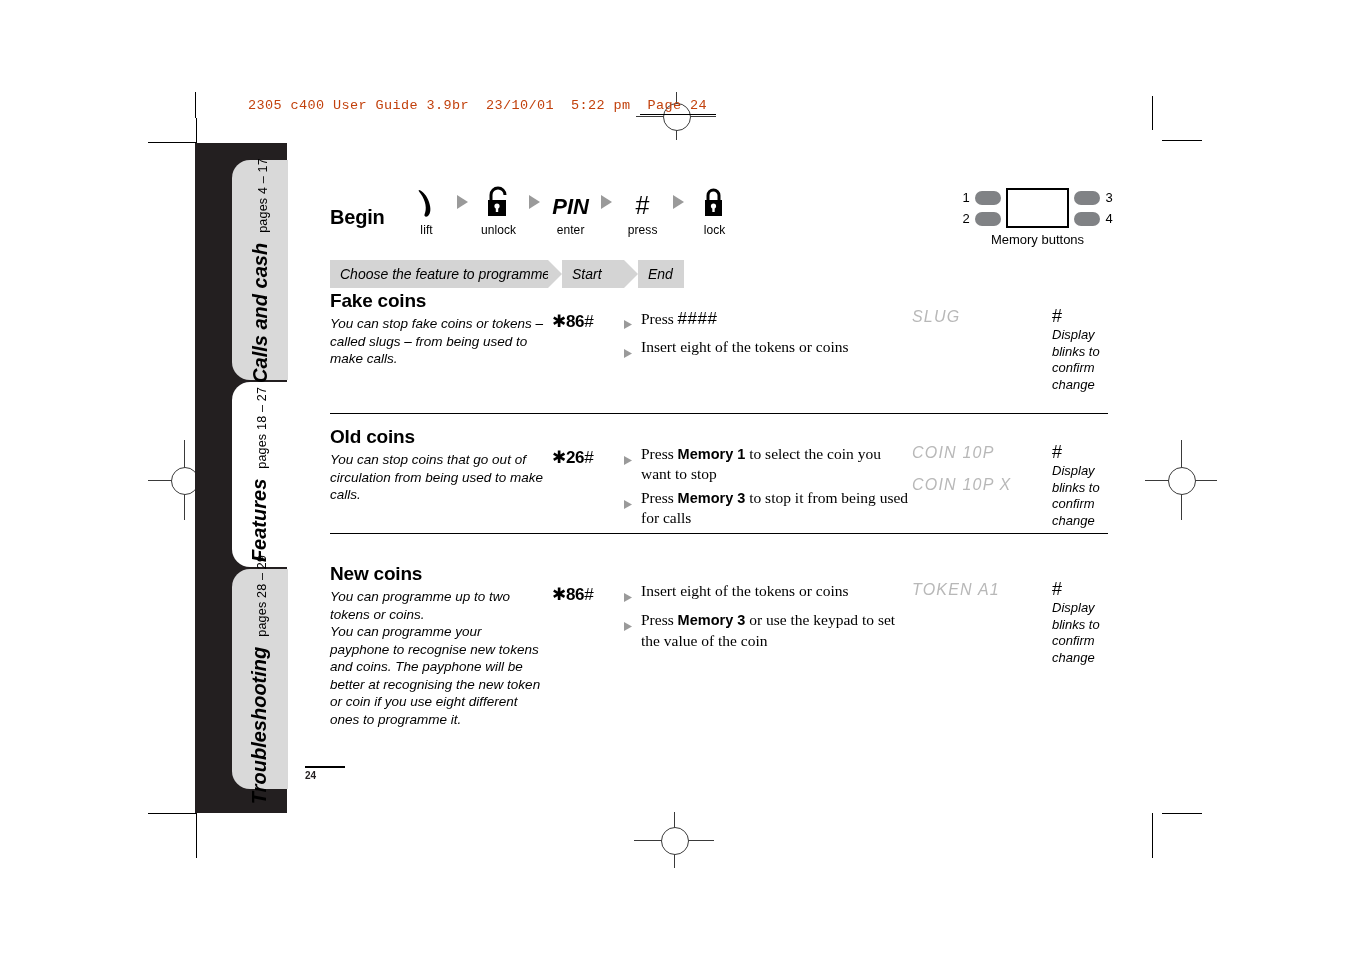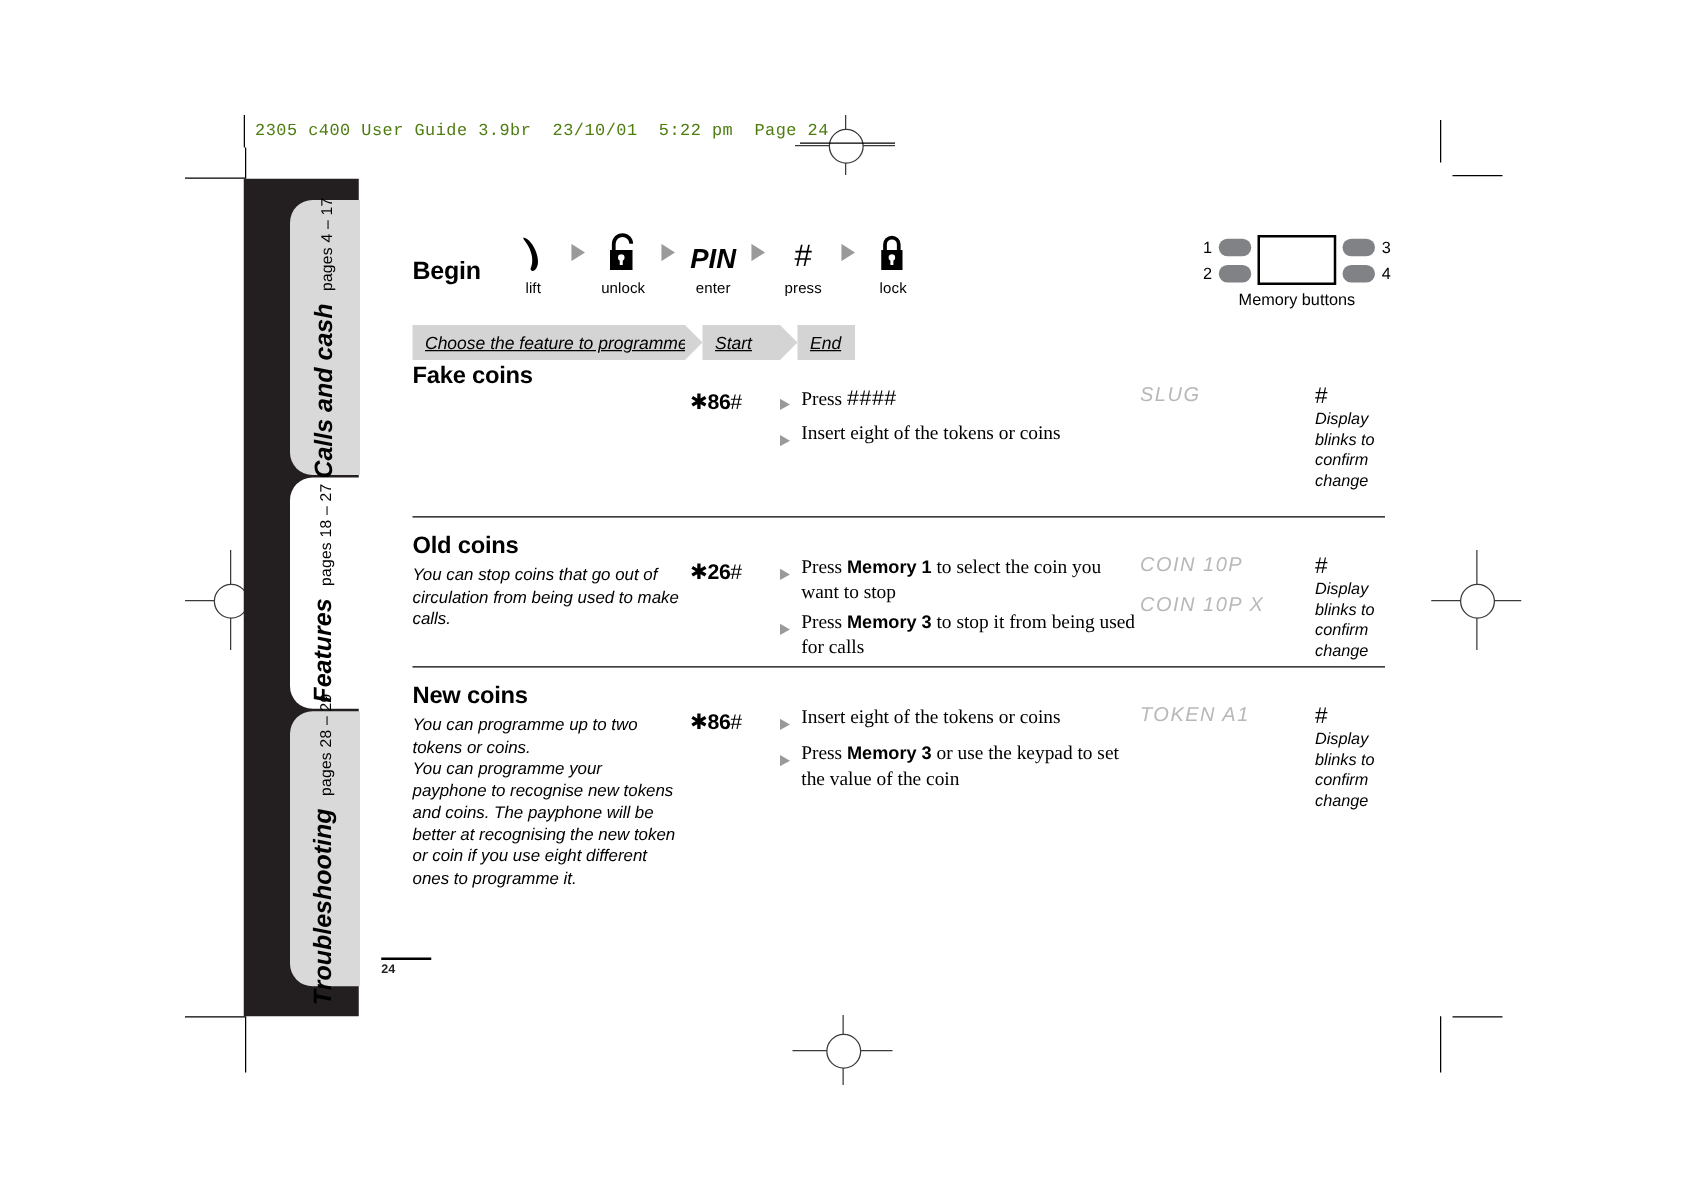--- a/index.html
+++ b/index.html
@@ -42,24 +42,25 @@
     left: 195px; top: 92px;
     width: 560px; height: 26px;
     border-left: 1px solid #000;
     box-sizing: border-box;
     display: flex;
     align-items: center;
   }
   .sluglineText {
     font-family: "Liberation Mono", "DejaVu Sans Mono", monospace;
     font-size: 13.5px;
-    color: #4d7c0f;
+    color: #c2410c;
     white-space: pre;
     padding-left: 8px;
     letter-spacing: 0.4px;
+    margin-left: 44px;
   }
   .slugRule {
     position: absolute;
     left: 640px; top: 114px;
     width: 76px; height: 1px;
     background: #000;
   }
 
   
   .blackband {
@@ -218,21 +219,20 @@
     display: flex;
     align-items: stretch;
   }
   .chev {
     background: #d4d4d4;
     position: relative;
     margin-right: 4px;
     display: flex;
     align-items: center;
     box-sizing: border-box;
-    text-decoration: underline;
   }
   .chev::after {
     content: "";
     position: absolute;
     right: -14px; top: 0;
     width: 0; height: 0;
     border-top: 14px solid transparent;
     border-bottom: 14px solid transparent;
     border-left: 14px solid #d4d4d4;
   }
@@ -525,20 +525,21 @@
   </div>
   <div class="chev last" id="chev-end">
     <span class="lbl">End</span>
   </div>
 </div>
 
 <div class="feature" id="feature-0" style="top:290px;">
   <div class="frow">
     <div class="col-desc">
       <div class="ftitle">Fake coins</div>
+      <p class="fdesc">You can stop fake coins or tokens – called slugs – from being used to make calls.</p>
     </div>
     <div class="col-start">
       <span class="startcode"><span class="star">✱</span><span>86</span><span class="hash">#</span></span>
     </div>
     <div class="col-prog">
       <ul class="bullets">
         <li>
           <span class="tri"><svg width="8" height="9" viewBox="0 0 8 9">
                 <polygon points="0,0 8,4.5 0,9" fill="#9a9a9a"></polygon>
               </svg></span>
@@ -594,21 +595,21 @@
     </div>
     <div class="col-end">
       <div class="endhash">#</div>
       <div class="endnote">Display blinks to confirm change</div>
     </div>
   </div>
 </div>
 
 <div class="feature" id="feature-2" style="top:533px;">
   <div class="rule"></div>
-  <div class="frow" style="padding-top:13px;">
+  <div class="frow" style="padding-top:30px;">
     <div class="col-desc">
       <div class="ftitle">New coins</div>
       <p class="fdesc">You can programme up to two tokens or coins.</p>
       <p class="fdesc">You can programme your payphone to recognise new tokens and coins. The payphone will be better at recognising the new token or coin if you use eight different ones to programme it.</p>
     </div>
     <div class="col-start">
       <span class="startcode"><span class="star">✱</span><span>86</span><span class="hash">#</span></span>
     </div>
     <div class="col-prog">
       <ul class="bullets">

